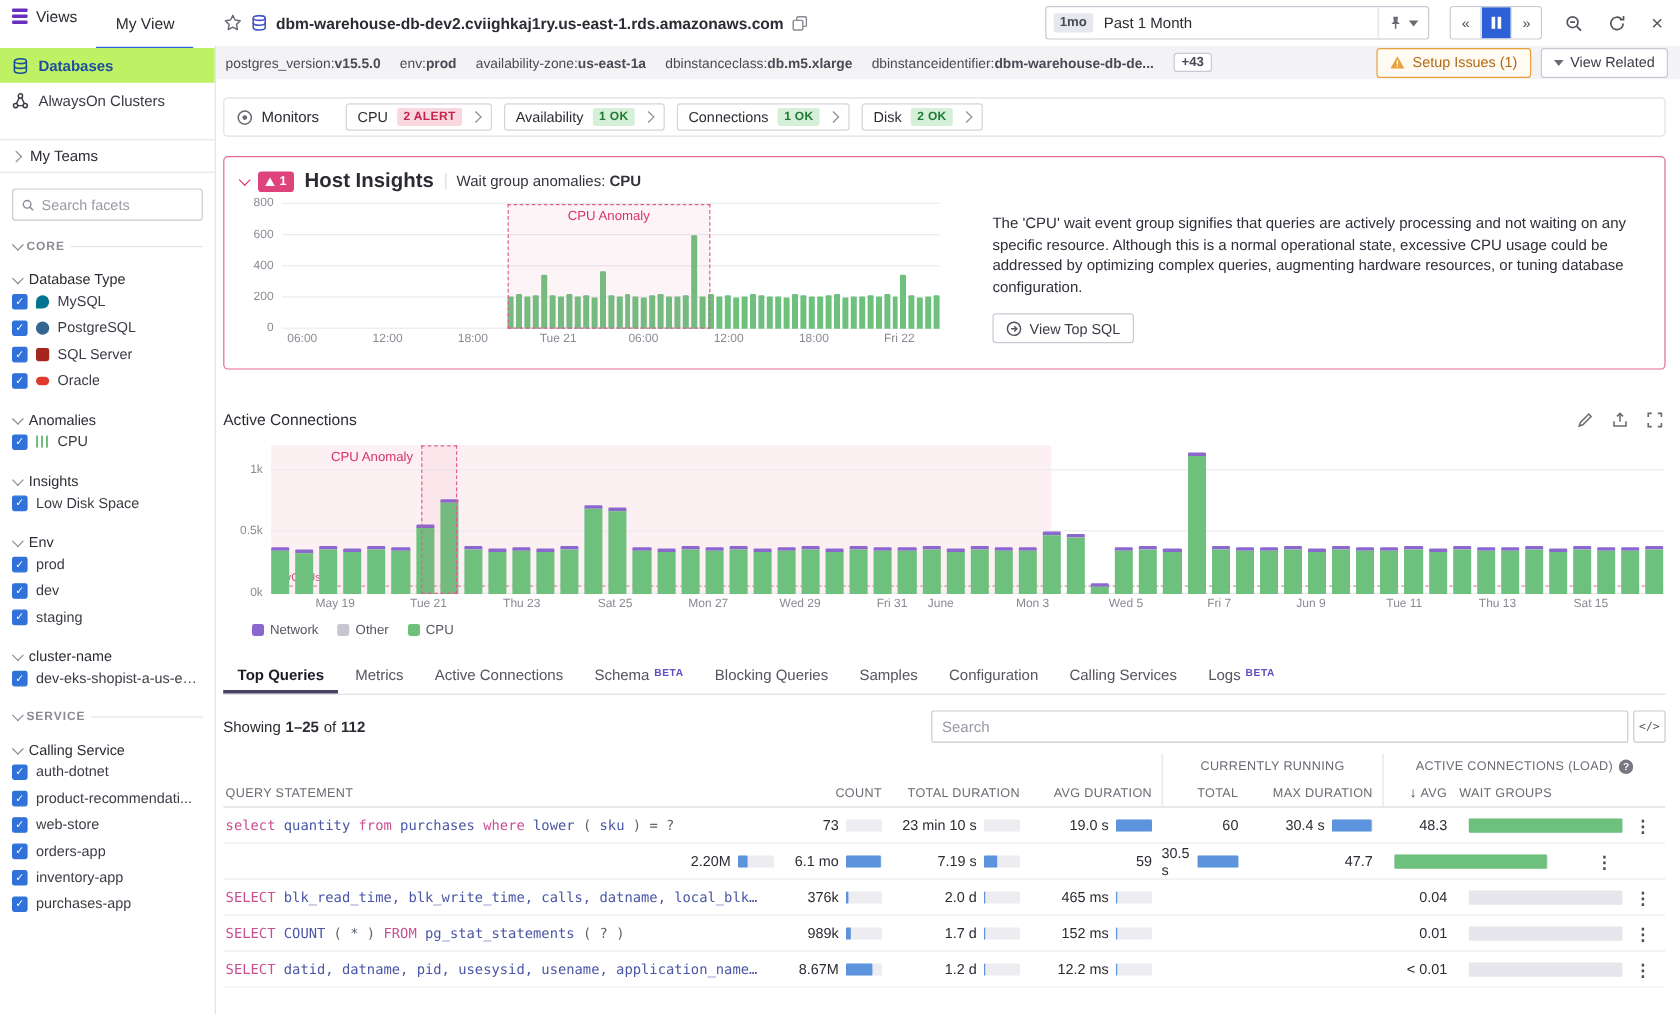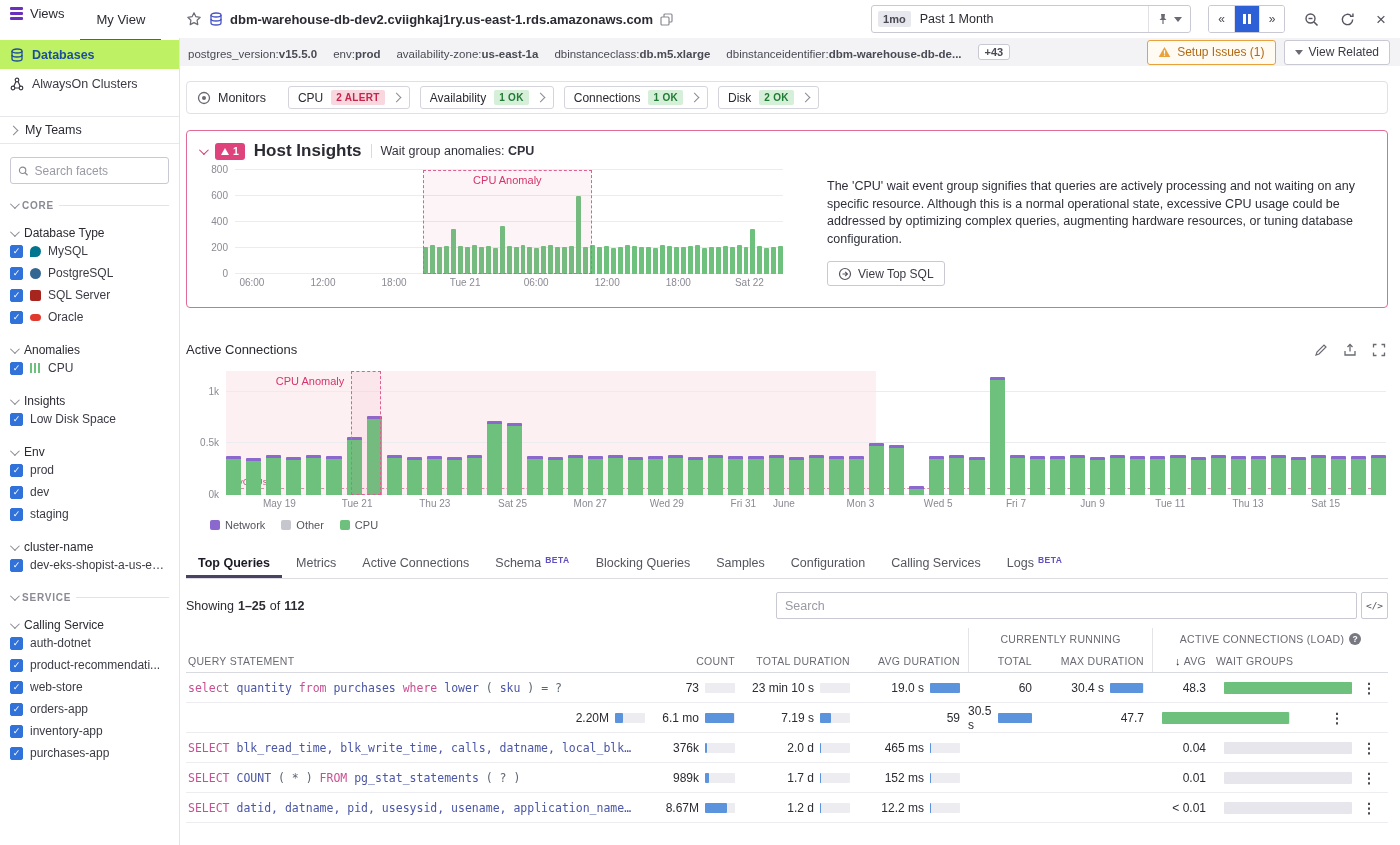--- a/index.html
+++ b/index.html
@@ -543,21 +543,21 @@
                 <span class="anno-label inside" style="left: 49.7%;">CPU Anomaly</span>
               </div>
             <div class="xlabels" id="hi-xlabels">
                 <span class="xlabel" style="left: 3%;">06:00</span>
                 <span class="xlabel" style="left: 15.6%;">12:00</span>
                 <span class="xlabel" style="left: 28.2%;">18:00</span>
                 <span class="xlabel" style="left: 40.8%;">Tue 21</span>
                 <span class="xlabel" style="left: 53.4%;">06:00</span>
                 <span class="xlabel" style="left: 66%;">12:00</span>
                 <span class="xlabel" style="left: 78.6%;">18:00</span>
-                <span class="xlabel" style="left: 91.2%;">Sat 22</span>
+                <span class="xlabel" style="left: 91.2%;">Fri 22</span>
               </div>
           </div>
           <div class="hi-right">
             <p class="hi-desc">The 'CPU' wait event group signifies that queries are actively processing and not waiting on any specific resource. Although this is a normal operational state, excessive CPU usage could be addressed by optimizing complex queries, augmenting hardware resources, or tuning database configuration.</p>
             <button class="btn view-sql">
               <svg width="14" height="14" viewBox="0 0 14 14">
                   <circle cx="7" cy="7" r="5.5" fill="none" stroke="#55555f" stroke-width="1.2"></circle>
                   <path d="M4.5 7h4.5M7.2 4.8L9.4 7l-2.2 2.2" fill="none" stroke="#55555f" stroke-width="1.2"></path>
                 </svg>
               <span>View Top SQL</span>

